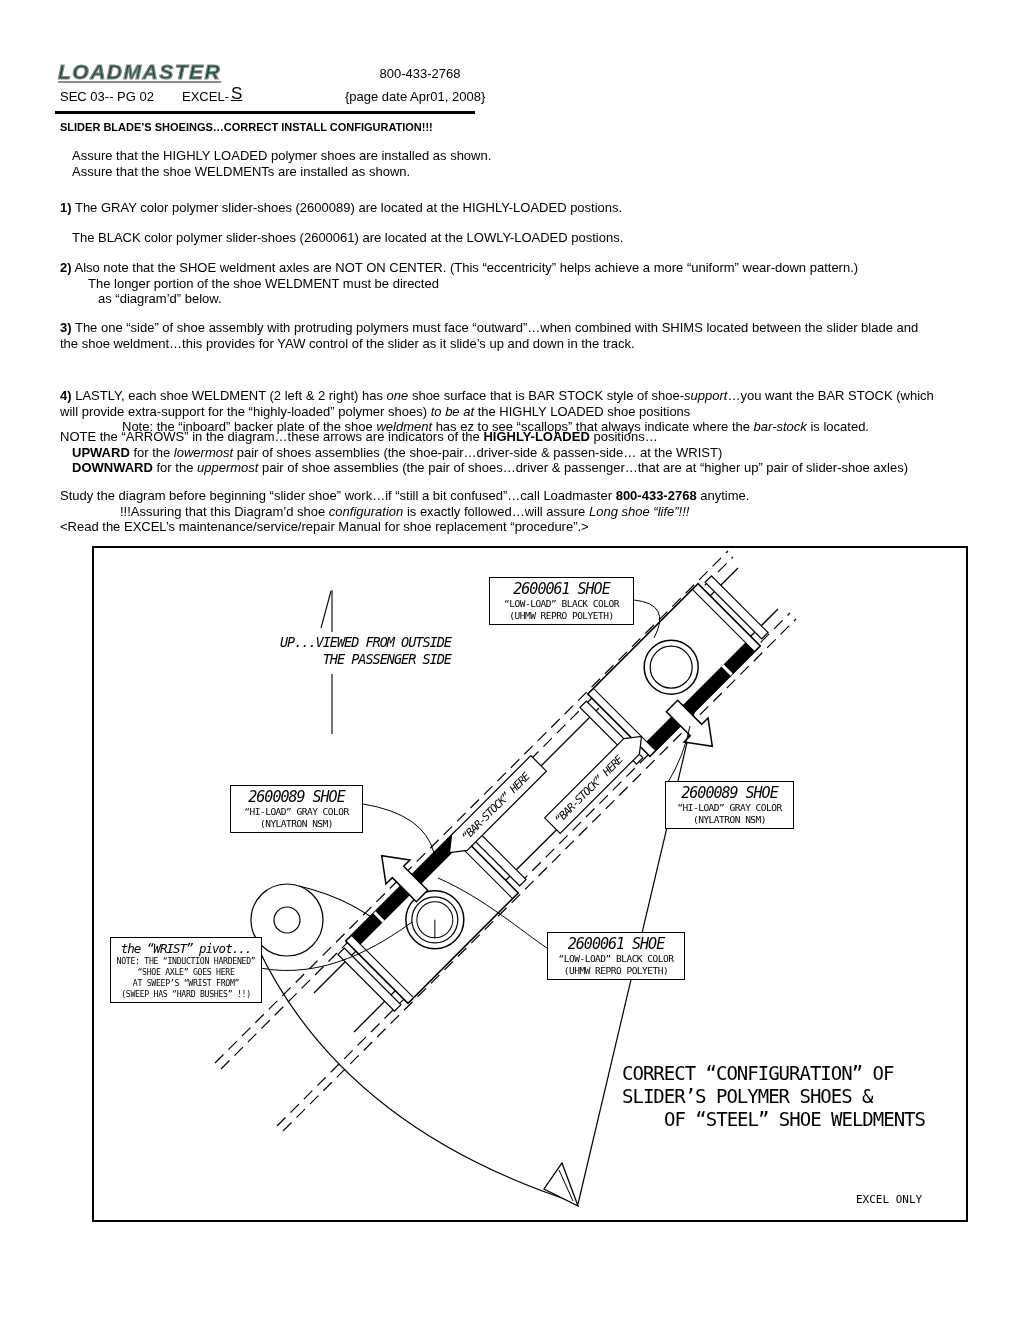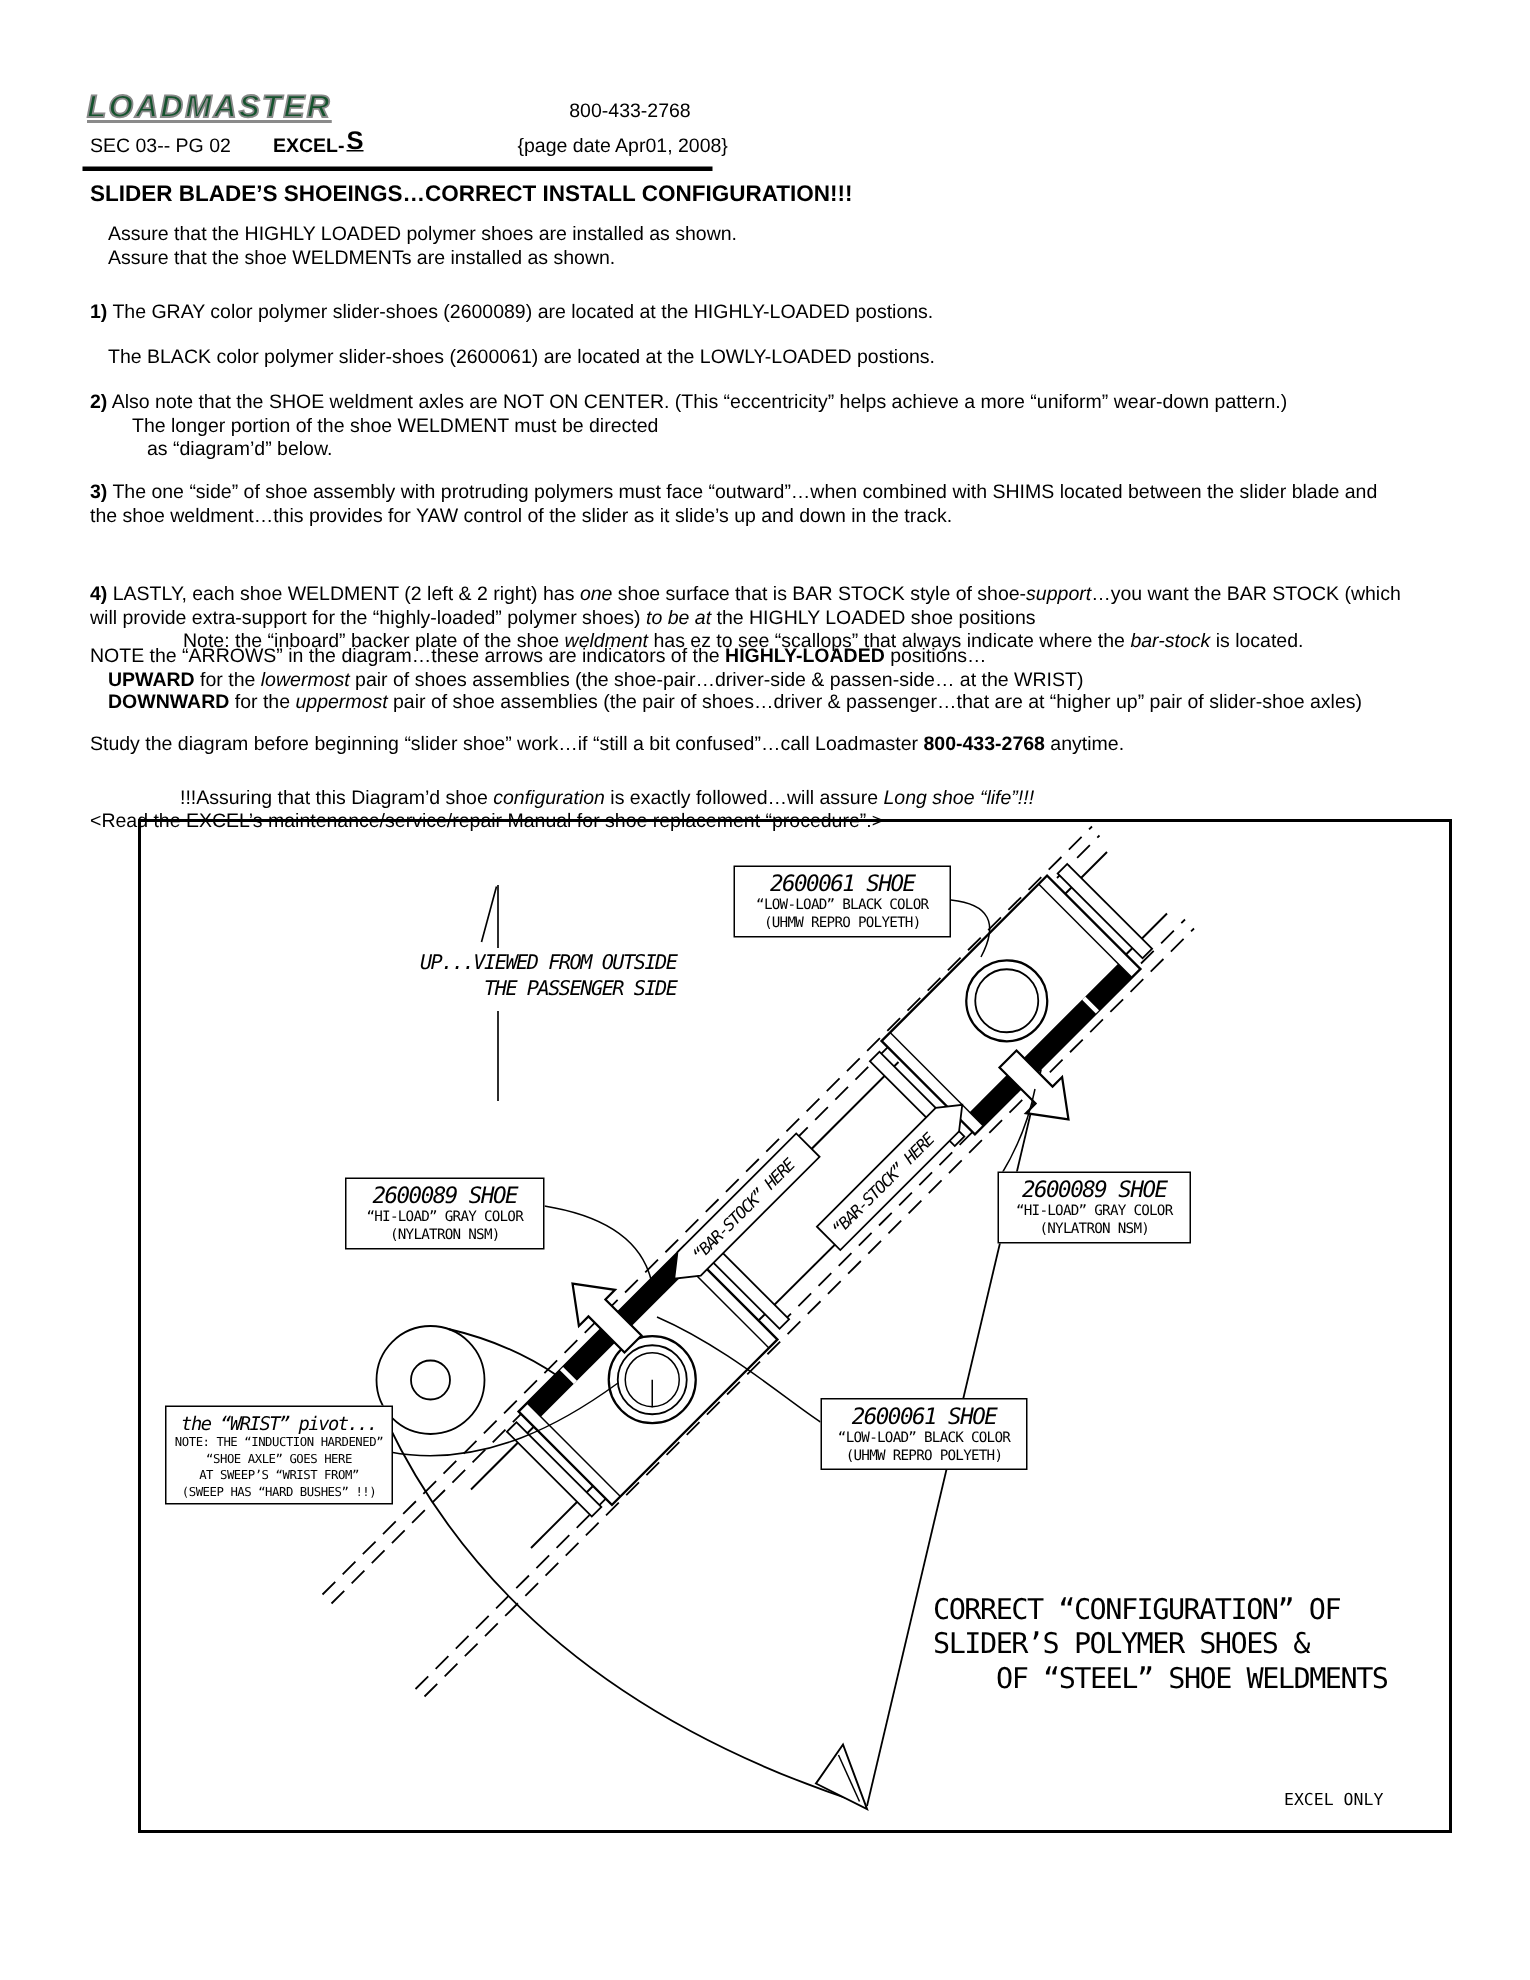--- a/index.html
+++ b/index.html
@@ -1,23 +1,23 @@
 <!DOCTYPE html>
 <html><head>
 <meta charset="utf-8">
 <style>
   html,body{margin:0;padding:0;background:#fff;}
   .page{position:relative;width:1020px;height:1320px;background:#fff;color:#000;
         font-family:"Liberation Sans",sans-serif;font-size:13px;overflow:hidden;}
   .abs{position:absolute;}
-  .b{font-weight:bold;}
+  .b{font-weight:normal;}
   .logo{font:italic 900 21px "Liberation Sans",sans-serif;letter-spacing:1.5px;
         color:#14532d;text-decoration:underline;-webkit-text-stroke:1.2px #8a8a8a;}
   .rule{background:#000;height:3px;}
-  .doc-title{font-weight:bold;font-size:15px;}
+  .doc-title{font-weight:bold;font-size:11px;}
   .para div{line-height:15.5px;}
   .callout{position:absolute;background:#fff;border:1.6px solid #000;text-align:center;
            padding:3px 2px 2px 2px;box-sizing:border-box;}
   .callout .ct{font:italic 15px "DejaVu Sans Mono",monospace;line-height:17px;letter-spacing:-1px;}
   .callout .cl{font:9.5px "DejaVu Sans Mono",monospace;line-height:12px;letter-spacing:-0.5px;}
   .wrist .ct{font:italic 12.5px "DejaVu Sans Mono",monospace;line-height:15px;letter-spacing:-1px;}
   .wrist .cl{font:8.2px "DejaVu Sans Mono",monospace;line-height:11px;letter-spacing:-0.3px;}
   .upnote{font:italic 13.5px "DejaVu Sans Mono",monospace;line-height:16.5px;
           letter-spacing:-1px;text-align:right;}
   .bigtitle div{font:19px "DejaVu Sans Mono",monospace;line-height:23px;letter-spacing:-1px;white-space:nowrap;}
@@ -68,21 +68,21 @@
   </div>
 
   <div class="abs para" style="left:60px;top:429px;">
     <div><span>NOTE the “ARROWS” in the diagram…these arrows are indicators of the </span><span style="font-weight: bold;">HIGHLY-LOADED</span><span> positions…</span></div>
     <div style="margin-left:12px;"><span style="font-weight: bold;">UPWARD</span><span> for the </span><span style="font-style: italic;">lowermost</span><span> pair of shoes assemblies (the shoe-pair…driver-side &amp; passen-side… at the WRIST)</span></div>
     <div style="margin-left:12px;"><span style="font-weight: bold;">DOWNWARD</span><span> for the </span><span style="font-style: italic;">uppermost</span><span> pair of shoe assemblies (the pair of shoes…driver &amp; passenger…that are at “higher up” pair of slider-shoe axles)</span></div>
   </div>
 
   <div class="abs para" style="left:60px;top:488px;">
     <div><span>Study the diagram before beginning “slider shoe” work…if “still a bit confused”…call Loadmaster </span><span style="font-weight: bold;">800-433-2768</span><span> anytime.</span></div>
-    <div style="margin-left:60px;margin-top:20px;"><span>!!!Assuring that this Diagram’d shoe </span><span style="font-style: italic;">configuration</span><span> is exactly followed…will assure </span><span style="font-style: italic;">Long shoe “life”!!!</span></div>
+    <div style="margin-left:60px;"><span>!!!Assuring that this Diagram’d shoe </span><span style="font-style: italic;">configuration</span><span> is exactly followed…will assure </span><span style="font-style: italic;">Long shoe “life”!!!</span></div>
     <div>&lt;Read the EXCEL’s maintenance/service/repair Manual for shoe replacement “procedure”.&gt;</div>
   </div>
 
   <div class="abs" style="left:92px;top:546px;width:876px;height:676px;border:2px solid #000;box-sizing:border-box;">
 
     <svg width="872" height="672" viewBox="0 0 872 672" style="position:absolute;left:0;top:0;">
 
       <g stroke="#000" stroke-width="1.2" fill="none" stroke-dasharray="12 7">
         <line x1="121" y1="515" x2="634" y2="3"></line>
         <line x1="127" y1="521" x2="639" y2="9"></line>

